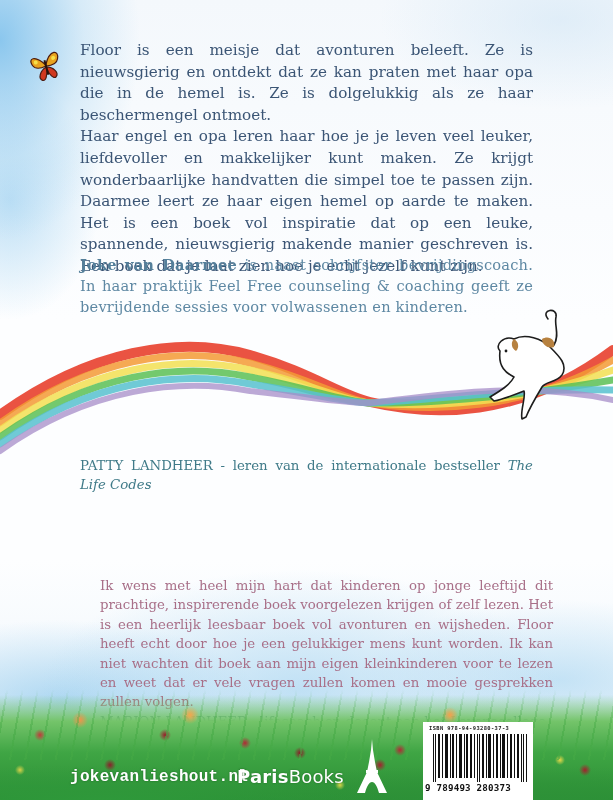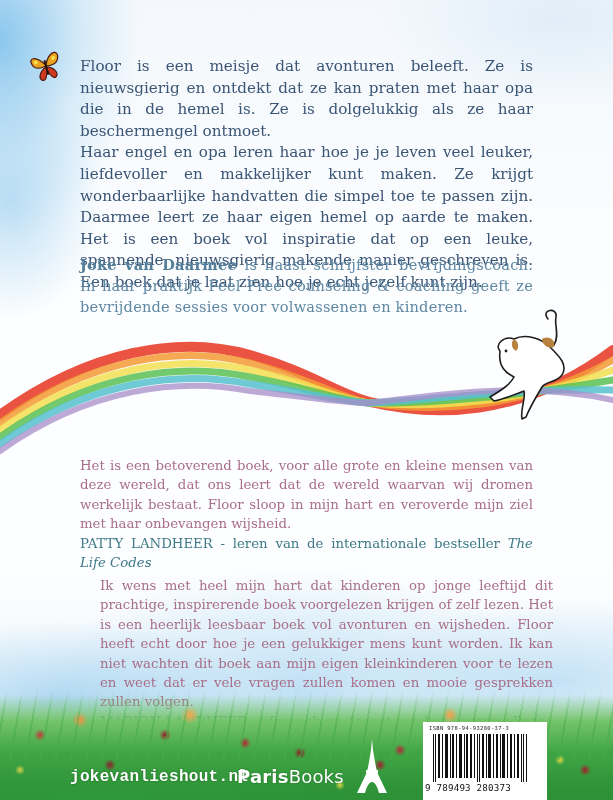--- a/index.html
+++ b/index.html
@@ -41,21 +41,21 @@
       linear-gradient(180deg, rgba(120,200,110,0) 0%, #74c46a 25%, #3fa544 55%, #2b8e35 100%);
   }
   .grass-blades {
     position: absolute; left: 0; right: 0; bottom: 40px; height: 70px;
     background: repeating-linear-gradient(100deg, rgba(60,160,70,0) 0 6px, rgba(70,170,70,0.55) 6px 8px, rgba(60,160,70,0) 8px 15px);
     -webkit-mask: linear-gradient(180deg, transparent, #000 60%);
             mask: linear-gradient(180deg, transparent, #000 60%);
   }
   .content { position: absolute; left: 80px; width: 453px; }
   .blurb {
-    top: 56px; font-size: 15.2px; line-height: 21.6px; color: #3b5575;
+    top: 40px; font-size: 15.2px; line-height: 21.6px; color: #3b5575;
     text-align: justify;
   }
   .blurb p { margin: 0; }
   .author {
     top: 254px; font-size: 14.6px; line-height: 21px; color: #5e88a3;
     text-align: justify; letter-spacing: 0.2px;
   }
   .author b { color: #547f9a; font-weight: bold; }
   .quote {
     font-family: "DejaVu Serif", "Liberation Serif", serif;
@@ -77,22 +77,23 @@
     color: #ffffff; letter-spacing: 0.3px; text-shadow: 0 0 2px rgba(0,50,0,0.5);
   }
   .publisher {
     position: absolute; left: 237px; top: 766px;
     font-family: "DejaVu Sans", sans-serif; font-size: 18px; color: #ffffff;
     letter-spacing: 0.2px; text-shadow: 0 0 2px rgba(0,50,0,0.4);
   }
   .publisher .strong { font-weight: bold; }
   .eiffel { position: absolute; left: 355px; top: 738px; width: 34px; height: 56px; }
   .barcode-box {
-    position: absolute; left: 423px; top: 722px; width: 124px; height: 78px;
+    position: absolute; left: 423px; top: 722px; width: 110px; height: 78px;
     background: #ffffff;
+    font-weight: bold;
   }
   .isbn-top {
     position: absolute; left: 6px; top: 3px; width: 100px;
     font-family: "DejaVu Sans Mono", monospace; font-size: 5.4px; color: #222;
     letter-spacing: 0.4px; white-space: nowrap;
   }
   .bars { position: absolute; left: 10px; top: 12px; width: 95px; height: 48px; }
   .isbn-digits {
     position: absolute; left: 2px; top: 60px; width: 106px;
     font-family: "DejaVu Sans Mono", monospace; font-size: 9.2px; color: #111;
@@ -140,21 +141,20 @@
   <g fill="#ffffff" stroke="#1d1d1d" stroke-width="1.6" stroke-linecap="round" stroke-linejoin="round">
     <path d="M78 14 C70 4, 88 2, 86 12 C84 20, 90 30, 84 40"></path>
     <path d="M30 46 C24 40, 34 30, 44 34 C56 28, 72 34, 80 42 C90 52, 98 60, 92 70 C86 78, 76 76, 72 82 C66 92, 60 102, 56 112 L52 114 C50 106, 56 92, 54 86 C44 90, 34 94, 24 96 L20 92 C30 86, 40 80, 44 72 C36 68, 28 62, 30 46 Z"></path>
   </g>
   <path d="M44 34 C48 36, 50 42, 46 46 C42 44, 40 38, 44 34 Z" fill="#b7813f"></path>
   <path d="M72 34 C78 30, 86 34, 84 42 C78 44, 72 40, 72 34 Z" fill="#b7813f"></path>
   <circle cx="36" cy="46" r="1.4" fill="#1d1d1d"></circle>
 </svg>
 
 <div class="content quote q1">
-  <p>Het is een betoverend boek, voor alle grote en kleine mensen van deze wereld, dat ons leert dat de wereld waarvan wij dromen werkelijk bestaat. Floor sloop in mijn hart en veroverde mijn ziel met haar onbevangen wijsheid.</p>
   <p class="attr"><span>PATTY LANDHEER</span><span> - leren van de internationale bestseller </span><i>The Life Codes</i></p>
 </div>
 
 <div class="content quote q2">
   <p>Ik wens met heel mijn hart dat kinderen op jonge leeftijd dit prachtige, inspirerende boek voorgelezen krijgen of zelf lezen. Het is een heerlijk lees­baar boek vol avonturen en wijsheden. Floor heeft echt door hoe je een gelukkiger mens kunt worden. Ik kan niet wachten dit boek aan mijn eigen kleinkinderen voor te lezen en weet dat er vele vragen zullen komen en mooie gesprekken zullen volgen.</p>
   <p class="attr"><span>MARJON LANDHEER</span><span> - lifecoach en docent aan het Levenscollege</span></p>
 </div>
 
 <div class="meadow"></div>
 <div class="grass-blades"></div>

